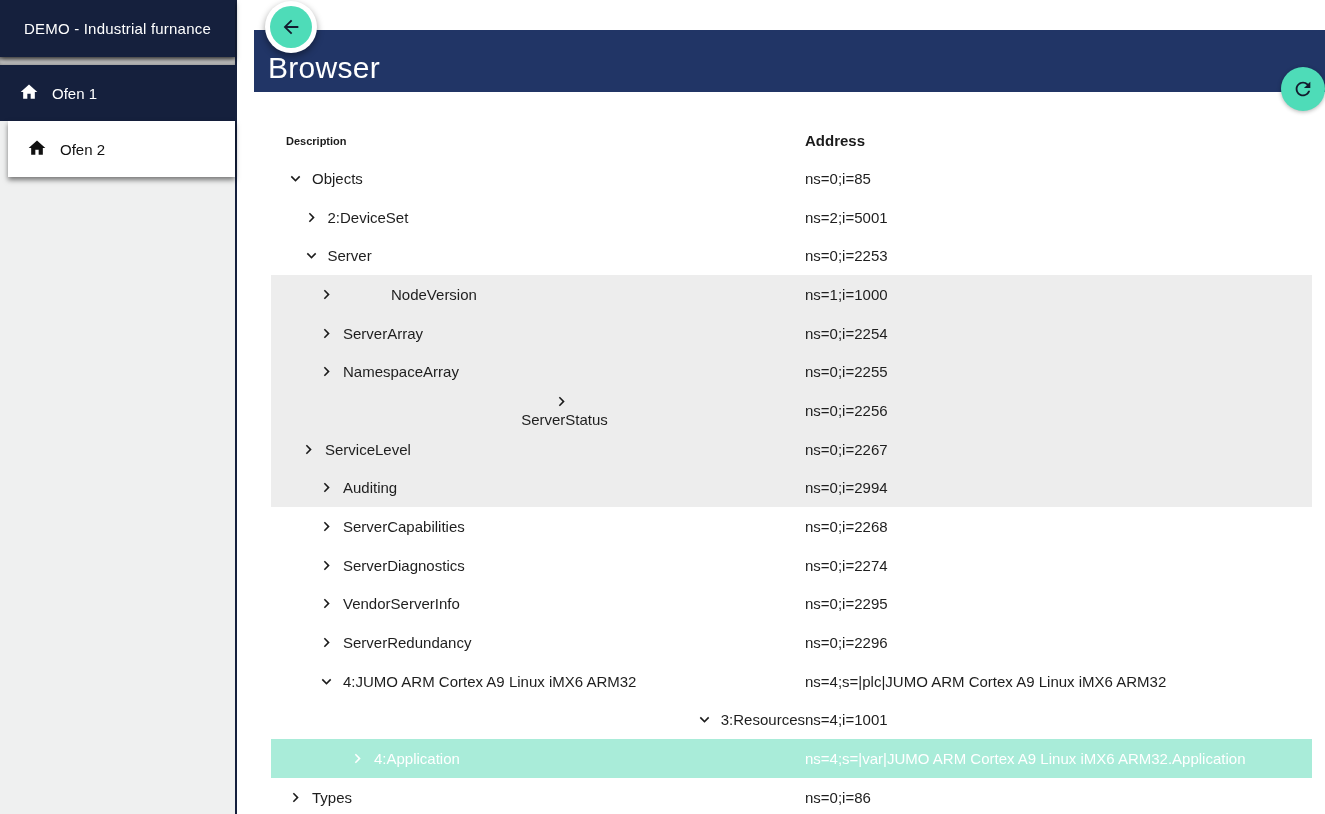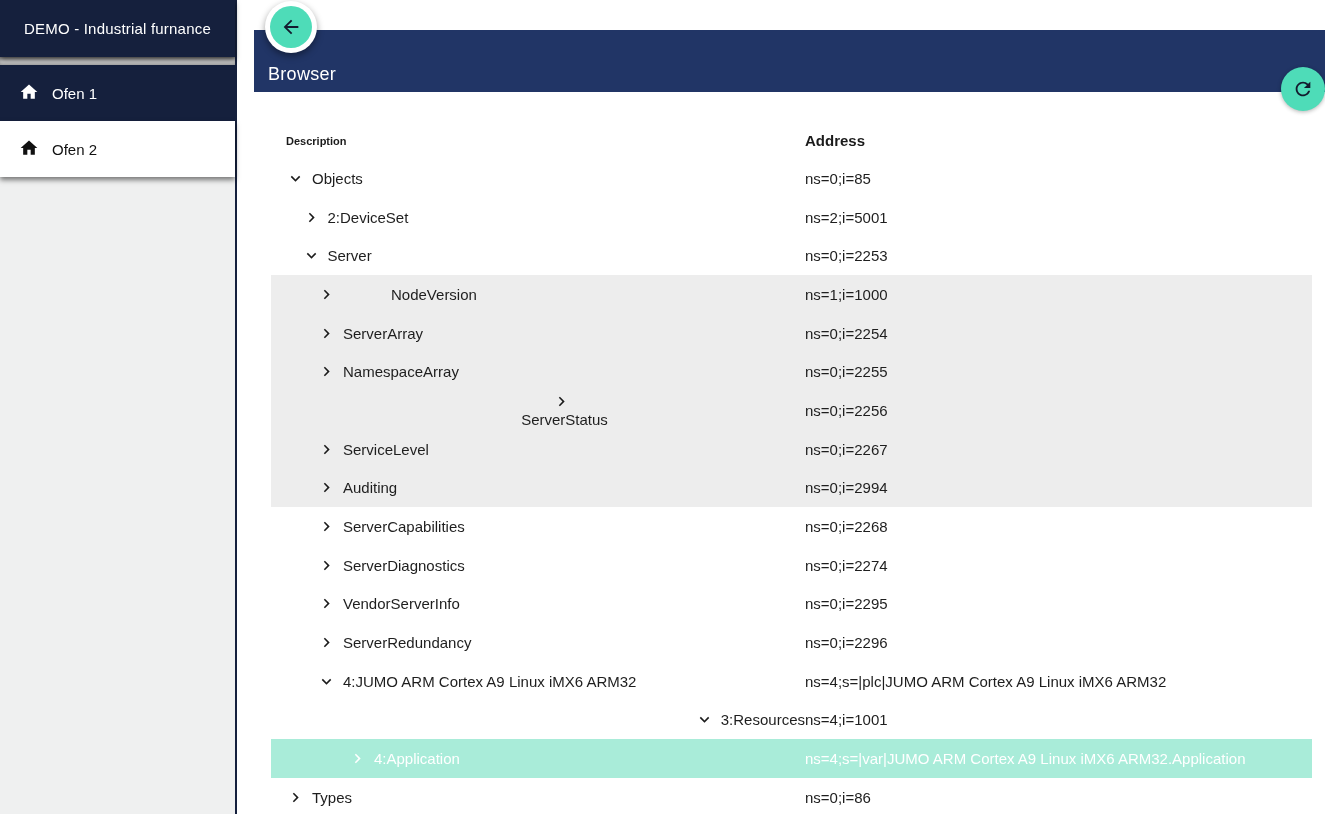--- a/index.html
+++ b/index.html
@@ -14,32 +14,32 @@
   .sb-title { height:57px; background:var(--navy-dark); color:#fff;
     display:flex; align-items:center; padding-left:24px; font-size:15px;
     font-weight:500; letter-spacing:.2px; position:relative; z-index:4;
     box-shadow:0 3px 5px rgba(0,0,0,.55); }
   .sb-gap { height:8px; background:#fdfdfd; position:relative; z-index:3;
     box-shadow:inset 0 5px 5px -3px rgba(0,0,0,.55), inset 0 -5px 5px -3px rgba(0,0,0,.45); }
   .sb-item { height:56px; display:flex; align-items:center; gap:13px;
     padding-left:19px; font-size:15px; cursor:pointer; }
   .sb-item.selected { background:var(--navy-dark); color:#fff; }
   .sb-item.unselected { background:#fff; color:#111;
-    box-shadow:0 3px 5px rgba(0,0,0,.5); position:relative; z-index:2; }
+    box-shadow:0 3px 5px rgba(0,0,0,.5); position:relative; z-index:2;margin-left:8px; }
   .sb-item svg { width:20px; height:20px; }
   .sb-item.selected svg path { fill:#fff; }
   .sb-item.unselected svg path { fill:#111; }
 
   
   .main { position:absolute; left:239px; top:0; width:1086px; height:814px; background:#fff; }
 
   .header-bar { position:absolute; left:15px; top:30px; width:calc(100% - 15px);
     height:62px; background:var(--navy); display:flex; align-items:flex-end;
     padding:0 0 7px 14px; z-index:1; }
-  .header-bar .title { color:#fff; font-size:18px; font-weight:400; letter-spacing:.3px; }
+  .header-bar .title { color:#fff; font-size:30px; font-weight:400; letter-spacing:.3px; }
 
   .fab { border:none; background:transparent; position:absolute; cursor:pointer; z-index:5; }
   .fab .halo { width:52px; height:52px; border-radius:50%; background:#fff;
     display:flex; align-items:center; justify-content:center;
     box-shadow:0 3px 7px rgba(0,0,0,.4); }
   .fab .disc { width:42px; height:42px; border-radius:50%; background:var(--teal);
     display:flex; align-items:center; justify-content:center; }
   .back-btn { left:26px; top:1px; }
   .refresh-btn { left:1042px; top:67px; }
   .refresh-btn .disc { width:44px; height:44px; box-shadow:0 1px 4px rgba(0,0,0,.3); }
@@ -191,21 +191,21 @@
               <span class="chev">
                 <svg viewBox="0 0 24 24">
                   <path d="M8.59 16.59 13.17 12 8.59 7.41 10 6l6 6-6 6-1.41-1.41z"></path>
                 </svg>
               </span>
               <span class="lbl">ServerStatus</span>
             </span>
             <span class="cell addr">ns=0;i=2256</span>
           </div>
           <div class="trow group">
-            <span class="cell desc" style="padding-left: 46px; align-items: center;">
+            <span class="cell desc" style="padding-left: 28px; align-items: center;">
               <span class="chev">
                 <svg viewBox="0 0 24 24">
                   <path d="M8.59 16.59 13.17 12 8.59 7.41 10 6l6 6-6 6-1.41-1.41z"></path>
                 </svg>
               </span>
               <span class="lbl">ServiceLevel</span>
             </span>
             <span class="cell addr">ns=0;i=2267</span>
           </div>
           <div class="trow group">

